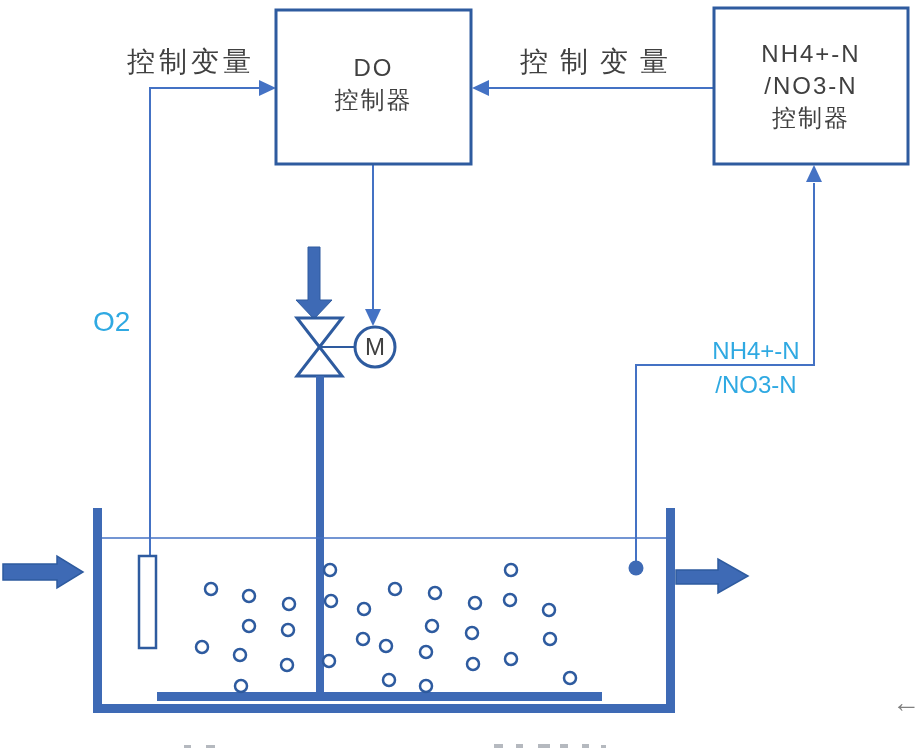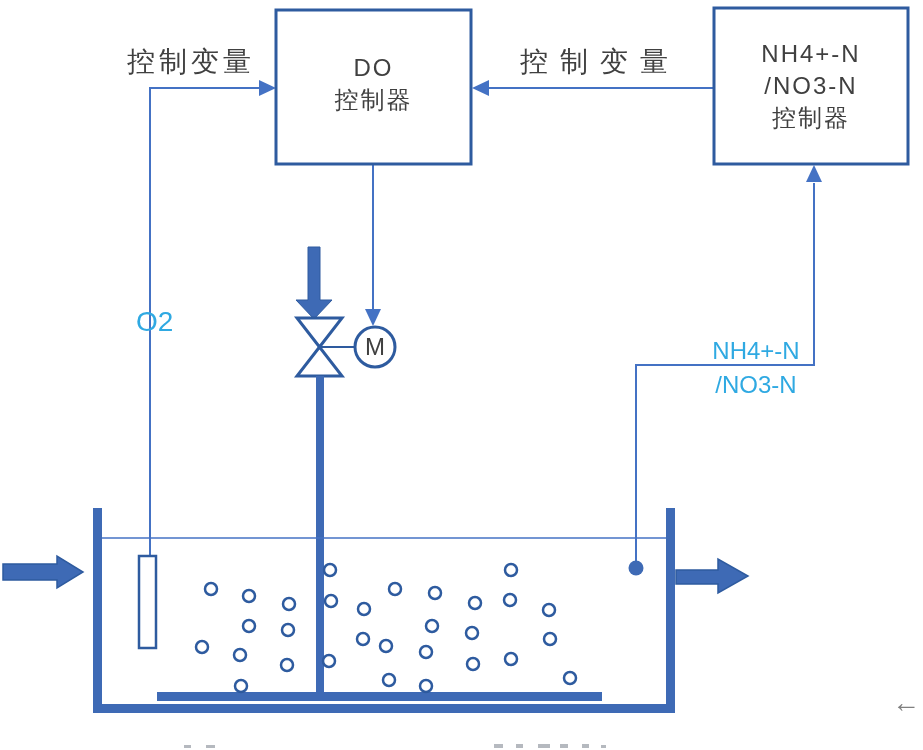--- a/index.html
+++ b/index.html
@@ -122,21 +122,21 @@
       <rect x="601" y="745" width="5" height="3"></rect>
     </g>
   </svg>
 
   <div class="lbl center" style="left:111px;top:46px;width:160px;letter-spacing:4px;">控制变量</div>
 
   <div class="lbl center" style="left:505px;top:46px;width:190px;letter-spacing:12px;">控制变量</div>
 
 
 
-  <div class="lbl cyan" style="left:93px;top:306px;margin-left:43px;">O2</div>
+  <div class="lbl cyan" style="left:93px;top:306px;">O2</div>
 
   <div class="lbl cyan center" style="left:656px;top:334px;width:200px;line-height:34px;font-size:24px;">
     <div>NH4+-N</div>
     <div>/NO3-N</div>
   </div>
 
   <div class="box-label" style="left:276px;top:10px;width:195px;height:154px;padding-top:30px;box-sizing:border-box;margin-top:12px;">
     <div>DO</div>
     <div>控制器</div>
   </div>

